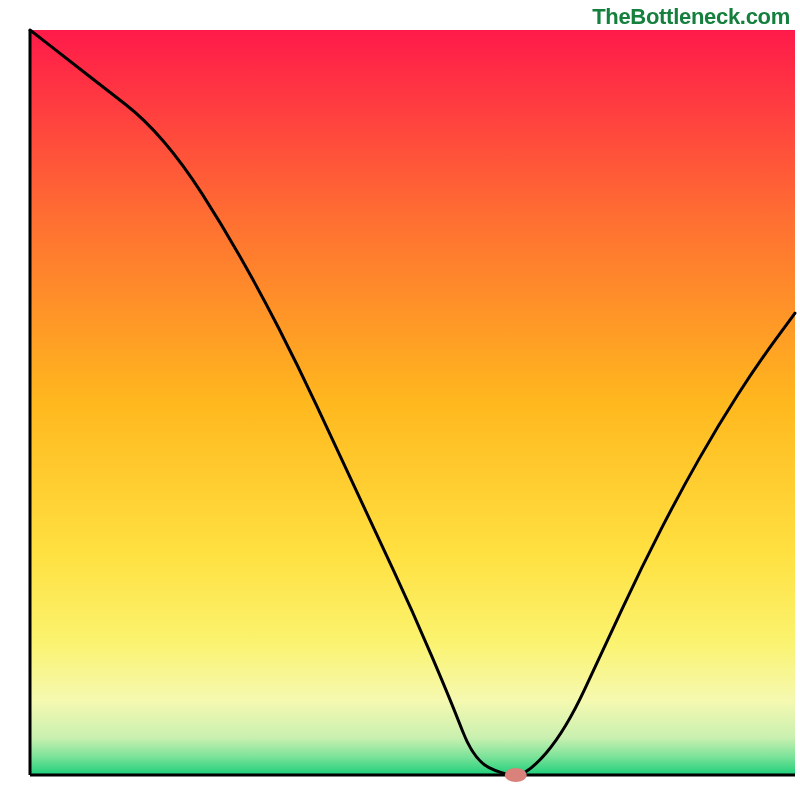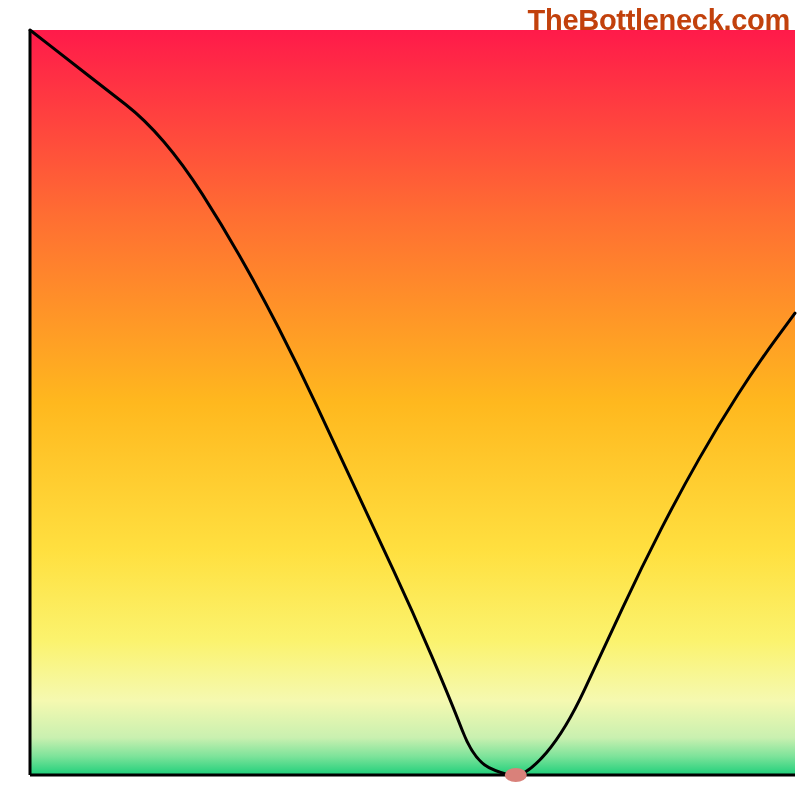--- a/index.html
+++ b/index.html
@@ -12,23 +12,23 @@
   }
   .chart-container {
     position: relative;
     width: 800px;
     height: 800px;
   }
   .watermark {
     position: absolute;
     top: 4px;
     right: 10px;
-    font-size: 29px;
+    font-size: 22px;
     font-weight: bold;
-    color: #c2410c;
+    color: #15803d;
     z-index: 10;
     letter-spacing: -0.3px;
     margin-left: 36px;
   }
   svg {
     position: absolute;
     top: 0;
     left: 0;
   }
 </style>

